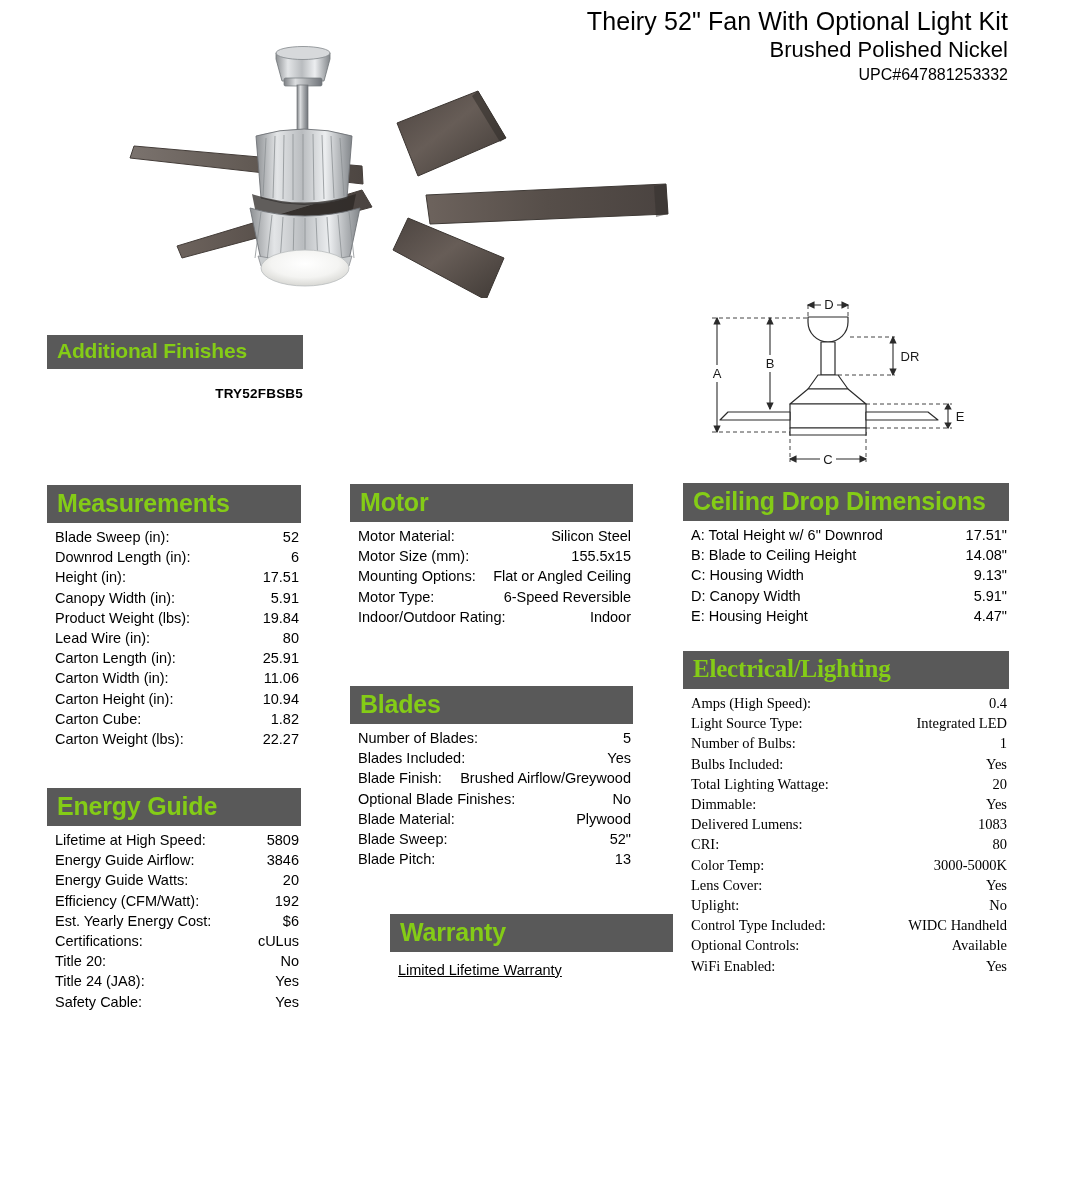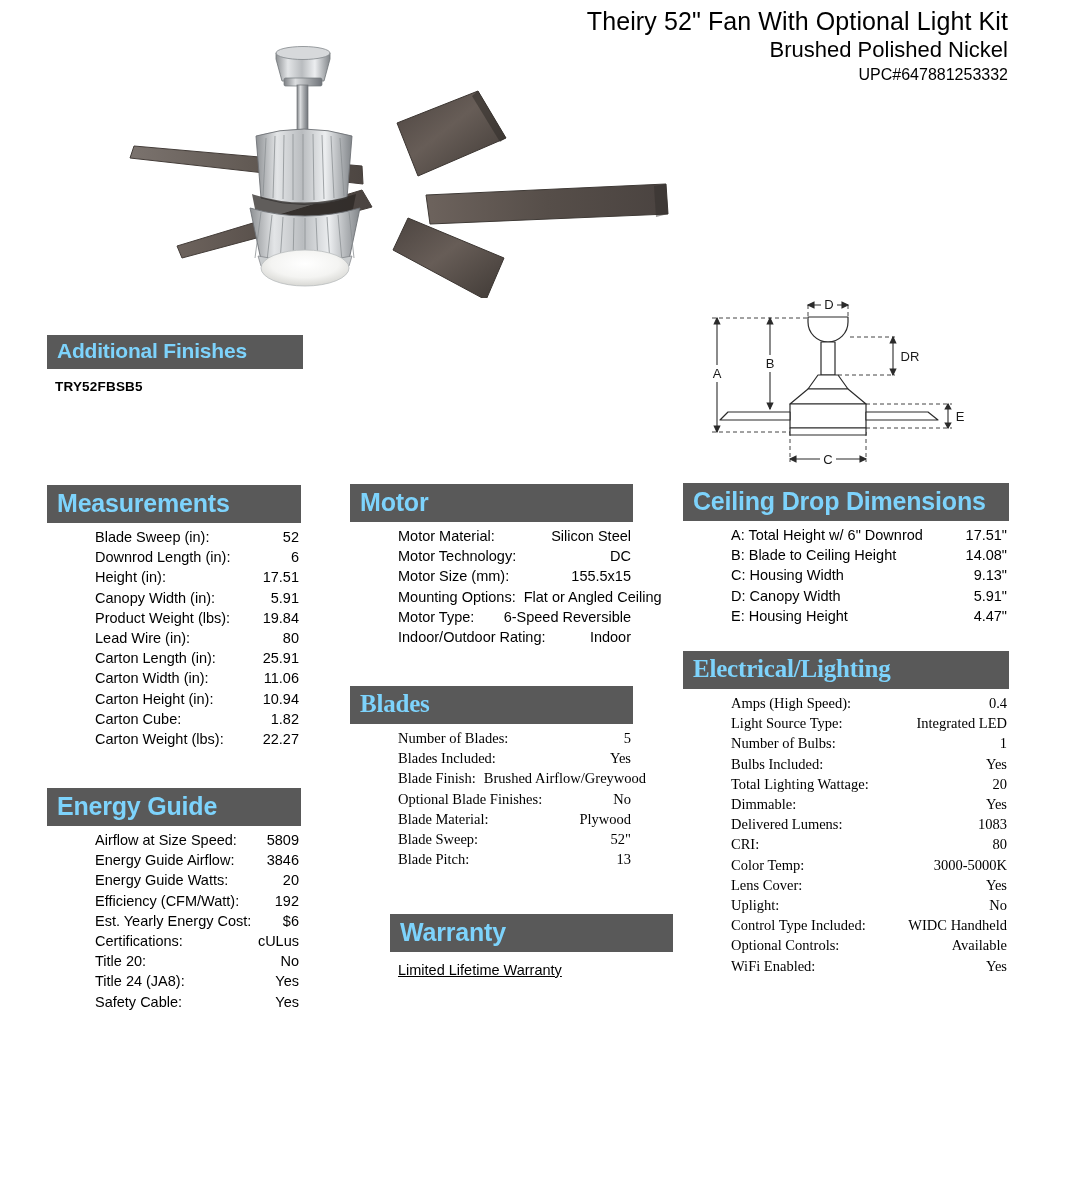--- a/index.html
+++ b/index.html
@@ -23,52 +23,52 @@
   .photo svg { display: block; width: 100%; height: 100%; }
 
   
   .diagram { position: absolute; left: 690px; top: 287px; width: 292px; height: 190px; }
   .diagram svg { display: block; width: 100%; height: 100%; }
 
   
   .block { position: absolute; }
   .sec-head {
     background: #595959;
-    color: #7dd3fc;
+    color: #84cc16;
     font-weight: bold;
     font-size: 25px;
     line-height: 34px;
     padding: 1px 11px 3px 10px;
     letter-spacing: -0.2px;
     white-space: nowrap;
     overflow: hidden;
   }
   .sec-head.small { font-size: 21px; line-height: 30px; }
   .rows { padding-top: 4px; }
   .row {
     display: flex;
     justify-content: space-between;
     align-items: baseline;
     font-size: 14.5px;
     line-height: 20.2px;
     padding: 0 2px 0 8px;
     white-space: nowrap;
   }
-  .row .k { text-align: left; margin-left: 40px; }
+  .row .k { text-align: left; }
   .row .v { text-align: right; padding-left: 8px; }
   .plain-row { font-size: 14.5px; line-height: 20.2px; padding: 8px 2px 0 8px; text-decoration: underline; }
 
-  .finish-code { font-size: 13.5px; font-weight: bold; padding: 10px 0 0 8px; letter-spacing: 0.2px; }
+  .finish-code { font-size: 13.5px; font-weight: bold; padding: 17px 0 0 8px; letter-spacing: 0.2px; text-align: right; }
 
   
   #block-additional-finishes { left: 47px; top: 335px; width: 256px; }
   #block-measurements      { left: 47px; top: 485px; width: 254px; }
   #block-energy-guide      { left: 47px; top: 788px; width: 254px; }
   #block-motor             { left: 350px; top: 484px; width: 283px; }
-  #block-blades            { left: 350px; top: 686px; width: 283px; font-family: Liberation Serif, serif; }
+  #block-blades            { left: 350px; top: 686px; width: 283px; }
   #block-warranty          { left: 350px; top: 914px; width: 283px; margin-left: 40px; }
   #block-ceiling-drop      { left: 683px; top: 483px; width: 326px; }
   #block-electrical        { left: 683px; top: 651px; width: 326px; font-family: Liberation Serif, serif; }
 </style>
 </head>
 <body>
 
 <div class="page">
 
   <div class="title-block">
@@ -313,21 +313,21 @@
           <span class="k">Carton Weight (lbs):</span>
           <span class="v">22.27</span>
         </div>
     </div>
   </div>
 
   <div class="block" id="block-energy-guide">
     <div class="sec-head">Energy Guide</div>
     <div class="rows">
       <div class="row">
-          <span class="k">Airflow at Size Speed:</span>
+          <span class="k">Lifetime at High Speed:</span>
           <span class="v">5809</span>
         </div>
       <div class="row">
           <span class="k">Energy Guide Airflow:</span>
           <span class="v">3846</span>
         </div>
       <div class="row">
           <span class="k">Energy Guide Watts:</span>
           <span class="v">20</span>
         </div>
@@ -359,24 +359,20 @@
   </div>
 
   <div class="block" id="block-motor">
     <div class="sec-head">Motor</div>
     <div class="rows">
       <div class="row">
           <span class="k">Motor Material:</span>
           <span class="v">Silicon Steel</span>
         </div>
       <div class="row">
-          <span class="k">Motor Technology:</span>
-          <span class="v">DC</span>
-        </div>
-      <div class="row">
           <span class="k">Motor Size (mm):</span>
           <span class="v">155.5x15</span>
         </div>
       <div class="row">
           <span class="k">Mounting Options:</span>
           <span class="v">Flat or Angled Ceiling</span>
         </div>
       <div class="row">
           <span class="k">Motor Type:</span>
           <span class="v">6-Speed Reversible</span>

